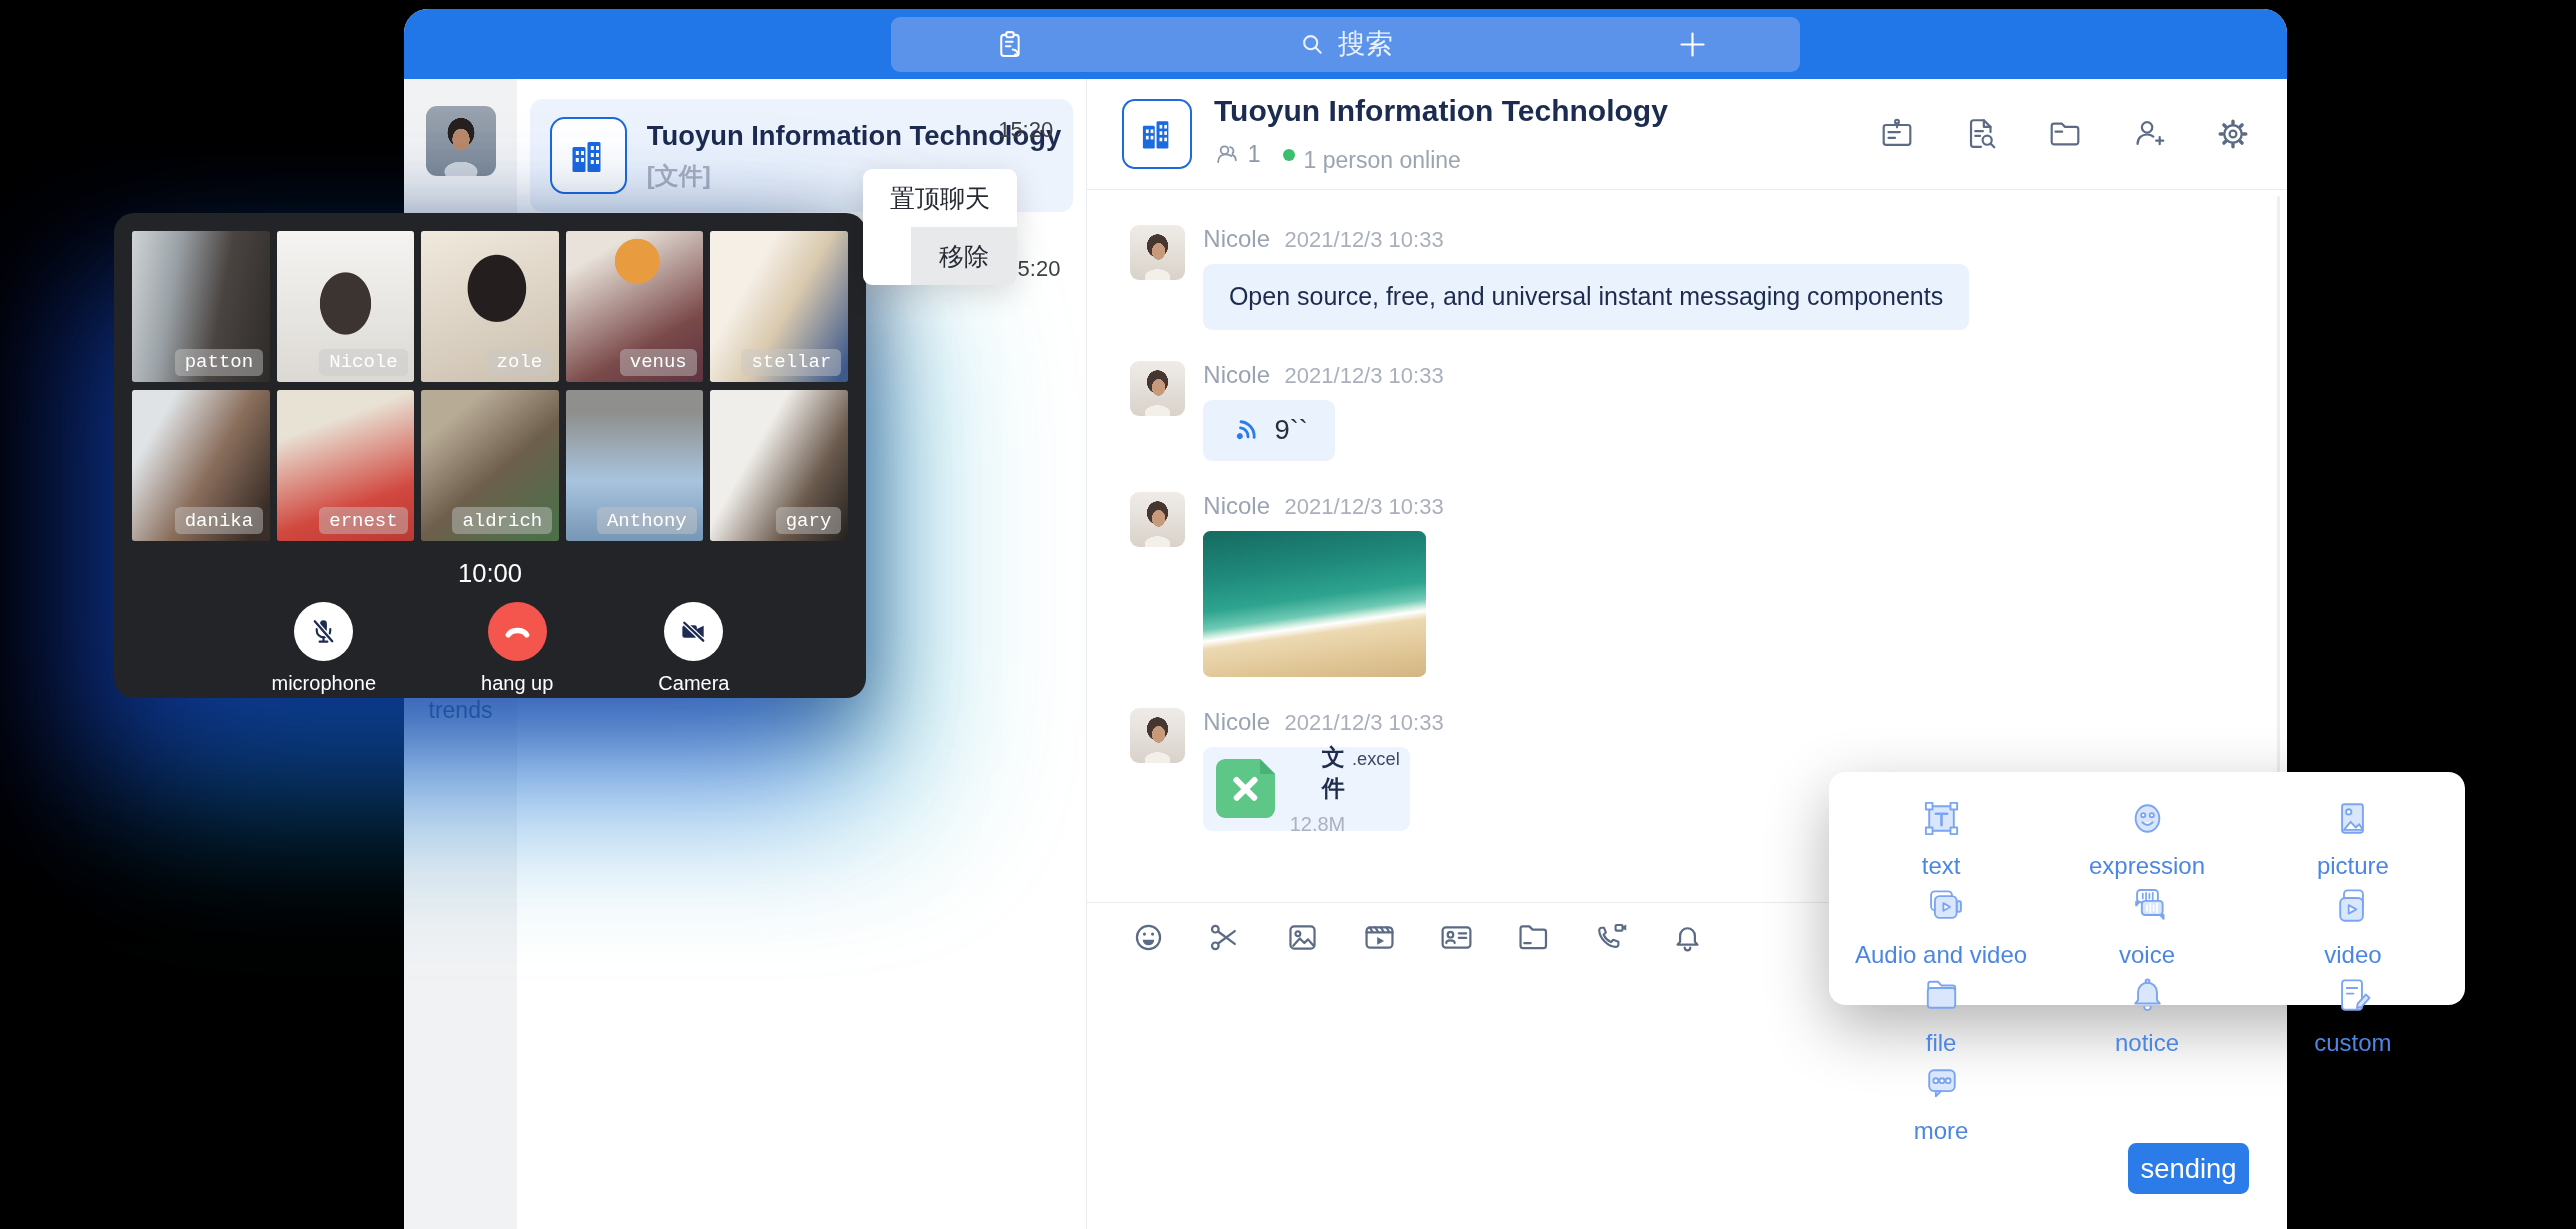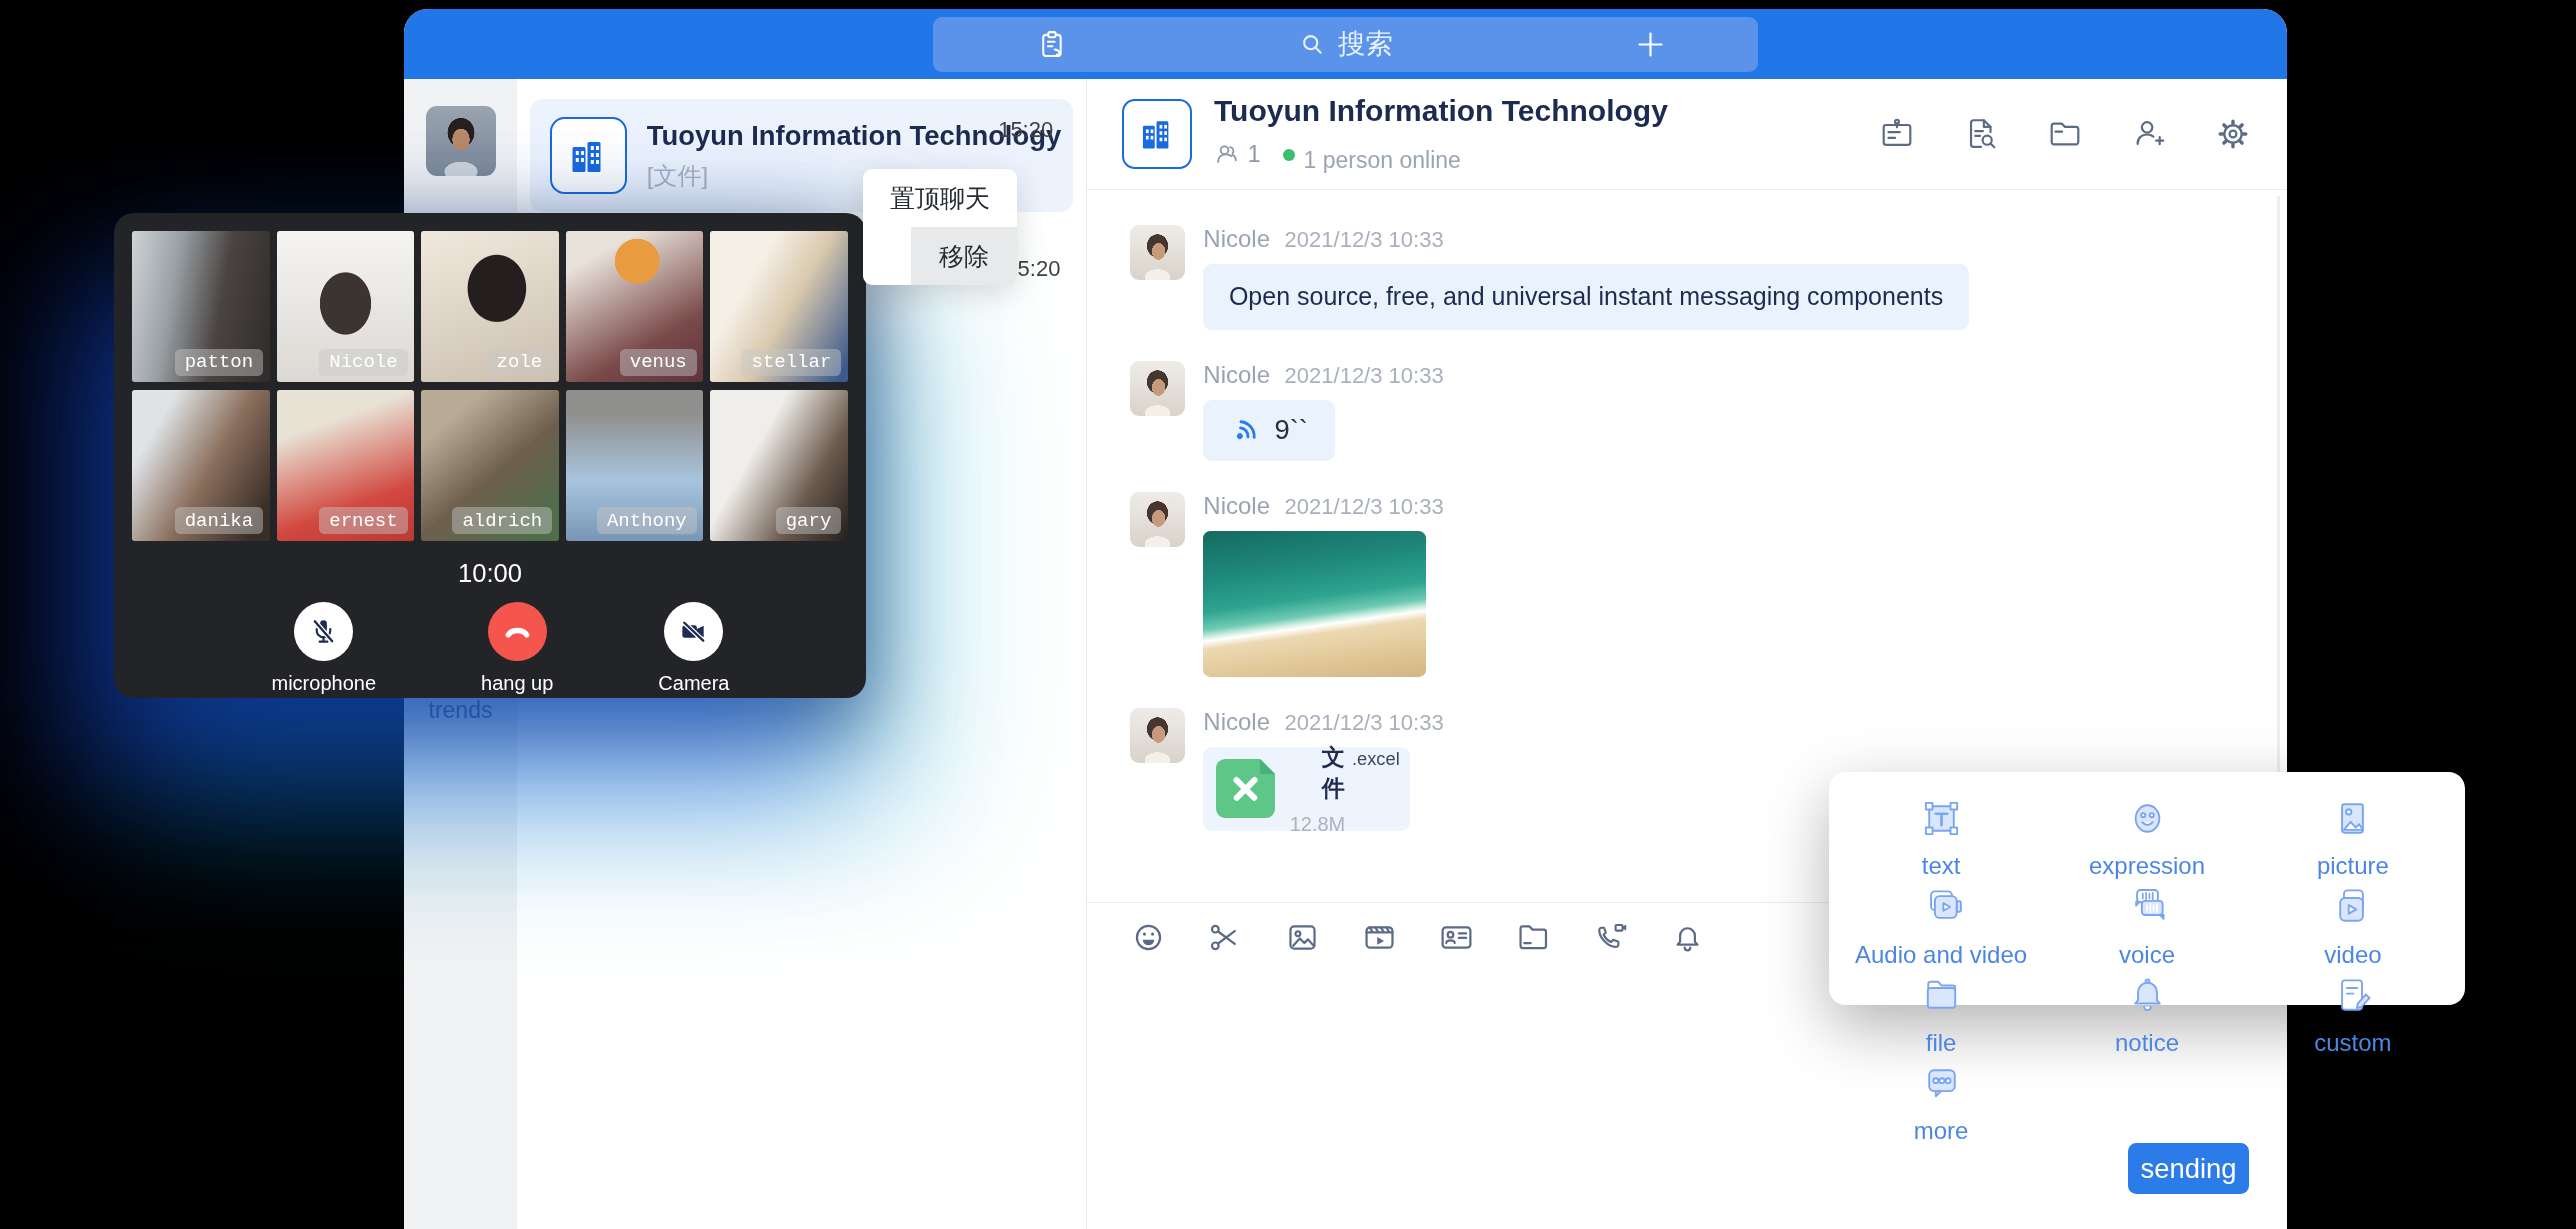--- a/index.html
+++ b/index.html
@@ -8,21 +8,21 @@
   #stage { position:relative; width:2576px; height:1229px; }
 
   
   .app-window { position:absolute; left:404px; top:9.1px; width:1883px; height:1220px;
     background:#fff; border-radius:24px 24px 0 0; overflow:hidden;
     box-shadow:0 14.6px 73px rgba(0,0,0,.55); display:flex; flex-direction:column; }
 
   
   .topbar { height:70px; background:#2277e8; flex:0 0 auto; display:flex;
     align-items:center; justify-content:center; }
-  .search-pill { position:relative; width:825px; height:55px; background:#5b93ea;
+  .search-pill { position:relative; width:909px; height:55px; background:#5b93ea;
     border-radius:9.1px; display:flex; align-items:center; justify-content:center; }
   .pill-left-icon { position:absolute; left:102px; top:11px; }
   .pill-plus { position:absolute; right:91px; top:11px; cursor:pointer; }
   .search-center { display:flex; align-items:center; gap:11px; color:#e9f1fd; font-size:27.4px; }
 
   
   .main-row { flex:1; display:flex; min-height:0; }
 
   
   .rail { width:113px; background:#f1f2f4; position:relative; flex:0 0 auto; }
@@ -41,21 +41,21 @@
   .chat-list { width:570px; background:#fff; border-right:1.8px solid #e9ebee;
     flex:0 0 auto; position:relative; padding-top:20px; }
   .chat-item { margin:0 12.8px; height:113px; border-radius:12.8px; display:flex;
     align-items:center; padding:0 20px; gap:20px; cursor:pointer; }
   .chat-item.active { background:#edf3fd; }
   .group-avatar { background:#fff; border:2.7px solid #1a6ae0; display:flex;
     align-items:center; justify-content:center; flex:0 0 auto; }
   .group-avatar.lg { width:77px; height:77px; border-radius:14.6px; }
   .chat-item-texts { flex:1; display:flex; flex-direction:column; gap:8.2px; min-width:0; }
   .chat-item-title { font-size:27.4px; color:#1d2b50; font-weight:600; white-space:nowrap; }
-  .chat-item-sub { font-size:24px; color:#a9b1c0; }
+  .chat-item-sub { font-size:24px; color:#a9b1c0;font-weight:bold; }
   .chat-item-time { font-size:22px; color:#404040; align-self:flex-start; margin-top:18.3px; }
   .chat-item2 { position:relative; height:113px; }
   .chat-item2 .chat-item-time { position:absolute; right:25.6px; top:44px; margin:0; }
 
   
   .chat-main { flex:1; display:flex; flex-direction:column; min-width:0; }
   .chat-header { height:111px; flex:0 0 auto; border-bottom:1.8px solid #e9ebee;
     display:flex; align-items:center; padding:0 35px; gap:22px; }
   .group-avatar.md { width:70px; height:70px; border-radius:12.8px; }
   .chat-header-texts { display:flex; flex-direction:column; gap:7.3px; }

